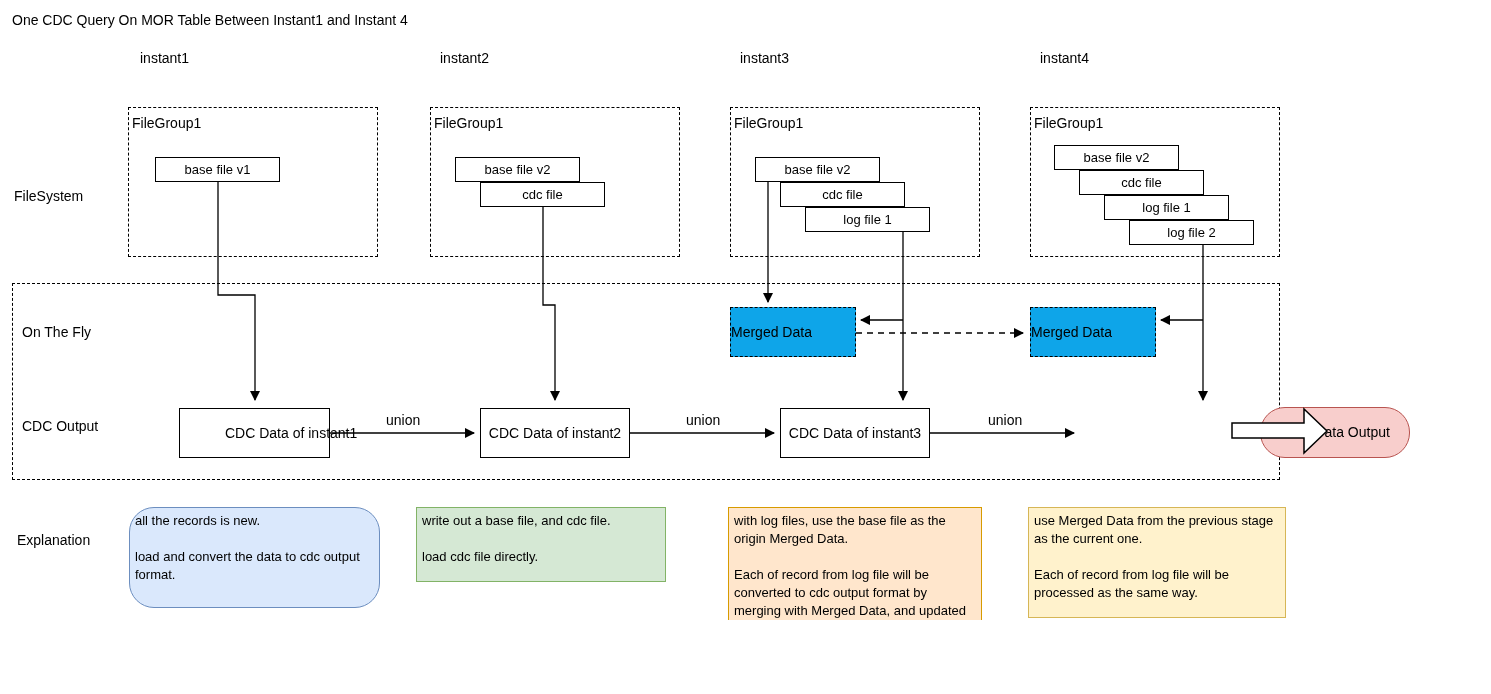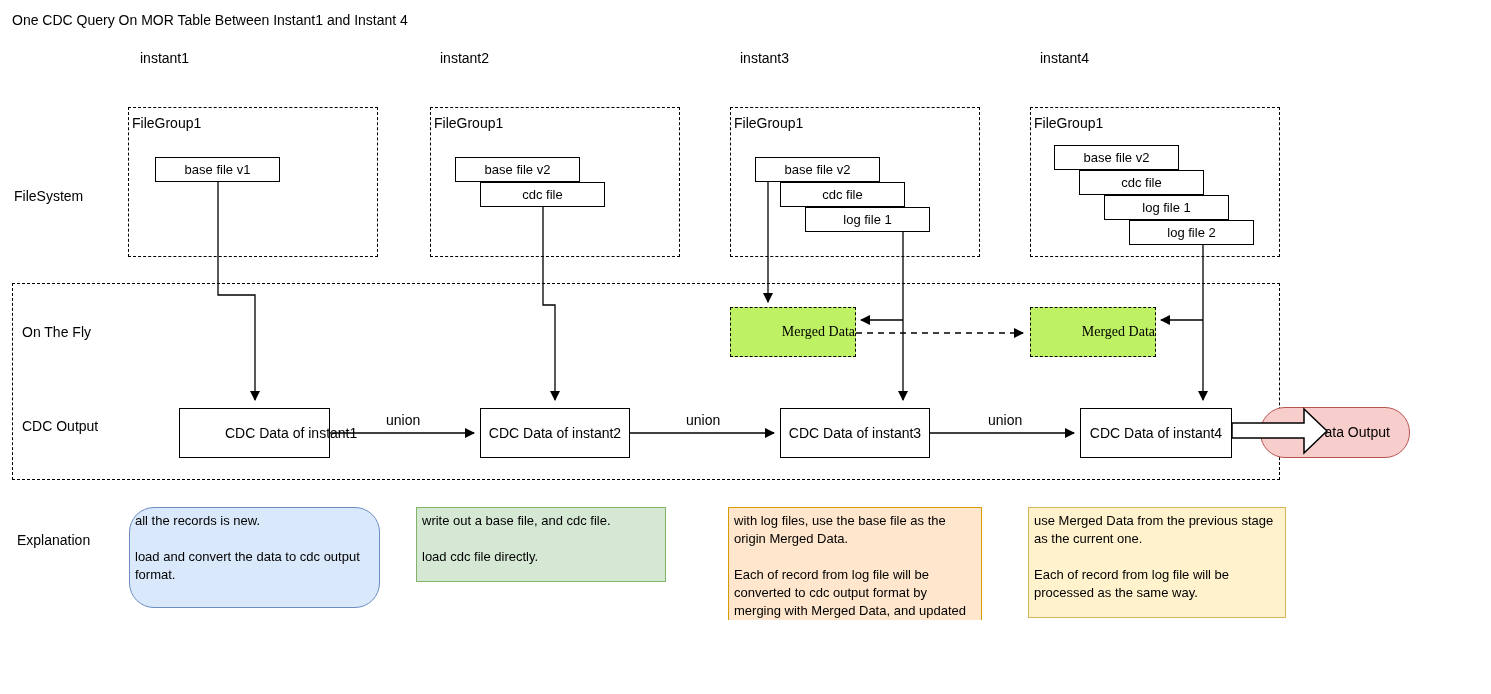--- a/index.html
+++ b/index.html
@@ -18,22 +18,22 @@
   .fg-label { position:absolute; left:3px; top:7px; font-size:14px; white-space:nowrap; }
   .file-box {
     position:absolute; width:125px; height:25px; border:1px solid #000;
     background:#fff; box-sizing:border-box; text-align:center;
     font-size:13px; line-height:23px; white-space:nowrap;
   }
   .flow-box {
     position:absolute; border:1px dashed #000; box-sizing:border-box; background:transparent;
   }
   .md-box {
-    position:absolute; border:1px dashed #000; background:#bef264; box-sizing:border-box;
-    text-align:right; font-size:14px; line-height:48px; white-space:nowrap;font-family:Liberation Serif, serif;
+    position:absolute; border:1px dashed #000; background:#0ea5e9; box-sizing:border-box;
+    text-align:left; font-size:14px; line-height:48px; white-space:nowrap;
   }
   .cdc-box {
     position:absolute; border:1px solid #000; background:#fff; box-sizing:border-box;
     text-align:center; font-size:14px; line-height:48px; white-space:nowrap;
   }
   .out-box {
     position:absolute; box-sizing:border-box; text-align:center;
     font-size:14px; line-height:49px; white-space:nowrap;
     background:var(--accent-red-fill); border:1px solid var(--accent-red-stroke);
   }
@@ -92,21 +92,20 @@
   <div class="file-box" style="left:1129px; top:220px;">log file 2</div>
 
   <div class="flow-box" style="left:12px; top:283px; width:1268px; height:197px;"></div>
 
   <div class="md-box" style="left:730px;  top:307px; width:126px; height:50px;">Merged Data</div>
   <div class="md-box" style="left:1030px; top:307px; width:126px; height:50px;">Merged Data</div>
 
   <div class="cdc-box" style="left:179px;  top:408px; width:151px; height:50px;padding-left:45px;">CDC Data of instant1</div>
   <div class="cdc-box" style="left:480px;  top:408px; width:150px; height:50px;">CDC Data of instant2</div>
   <div class="cdc-box" style="left:780px;  top:408px; width:150px; height:50px;">CDC Data of instant3</div>
-  <div class="cdc-box" style="left:1080px; top:408px; width:152px; height:50px;">CDC Data of instant4</div>
 
   <div class="abs lbl" style="left:386px; top:412px;">union</div>
   <div class="abs lbl" style="left:686px; top:412px;">union</div>
   <div class="abs lbl" style="left:988px; top:412px;">union</div>
 
   <div class="out-box" style="left:1260px; top:407px; width:150px; height:51px;border-radius:25px;">CDC Data Output</div>
 
   <div class="exp-box exp-blue" style="left:129px;  top:507px; width:251px; height:101px;border-radius:25px;">all the records is new.
 
 load and convert the data to cdc output format.</div>

